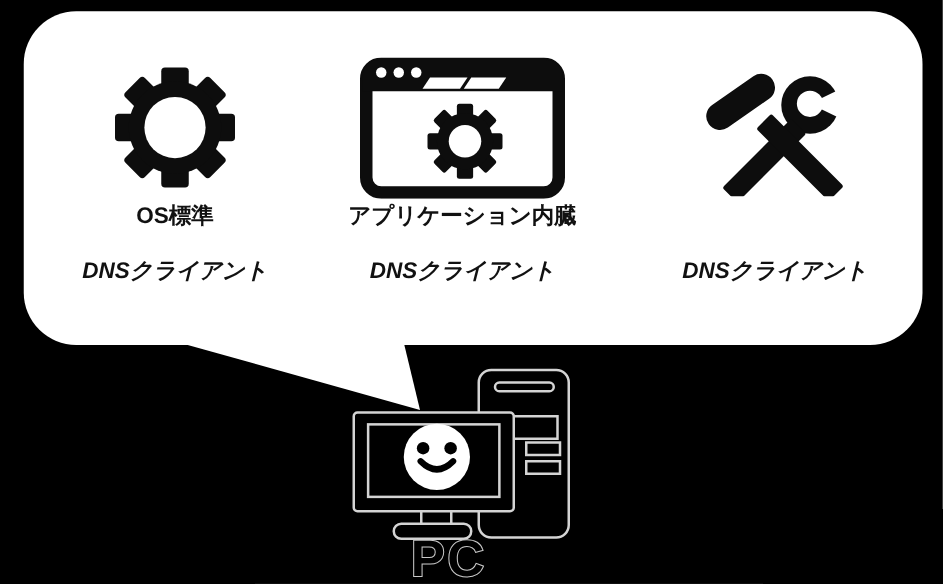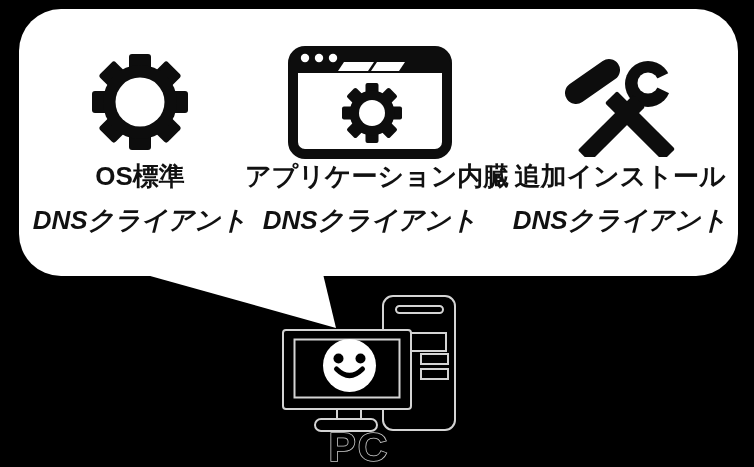--- a/index.html
+++ b/index.html
@@ -19,21 +19,21 @@
   .col{position:absolute;top:0;height:100%;}
   .col1{left:11px;width:220px;}
   .col2{left:226px;width:250px;}
   .col3{left:481px;width:240px;}
   .icon-box{
     position:absolute;left:0;right:0;top:28px;height:130px;
     display:flex;align-items:center;justify-content:center;
   }
   .line{
     position:absolute;left:0;right:0;text-align:center;
-    font-weight:bold;font-size:26px;color:#111111;white-space:nowrap;
+    font-weight:bold;font-size:18px;color:#111111;white-space:nowrap;
     letter-spacing:0px;line-height:1;
   }
   .line1{top:154px;}
   .line2{top:198px;font-style:italic;}
   .pc-svg{position:absolute;left:268px;top:288px;width:216px;height:179px;}
   .tools-svg{margin-top:10px;}
 </style>
 </head>
 <body>
 
@@ -90,21 +90,20 @@
             <circle cx="89" cy="27" r="23"></circle>
             <rect x="-8.5" y="0" width="17" height="78" rx="2" transform="translate(80 44) rotate(45)"></rect>
           </g>
           <circle cx="89" cy="26" r="10.5" fill="#ffffff"></circle>
           <polygon points="89,26 120,11 120,41" fill="#ffffff"></polygon>
 
           <line x1="17" y1="36" x2="50" y2="13" stroke="#0d0d0d" stroke-width="22" stroke-linecap="round"></line>
           <rect x="-8.5" y="0" width="17" height="82" rx="2" transform="translate(52 40) rotate(-45)" fill="#0d0d0d"></rect>
         </svg>
       </div>
-      <div class="line line1">追加インストール</div>
       <div class="line line2">DNSクライアント</div>
     </div>
 
   </div>
 
   <svg class="tail" viewBox="0 0 754 467" aria-hidden="true">
     <polygon points="143,274 323,274 336,328" fill="#ffffff"></polygon>
   </svg>
 
   <svg class="pc-svg" viewBox="268 288 216 179" aria-hidden="true">

